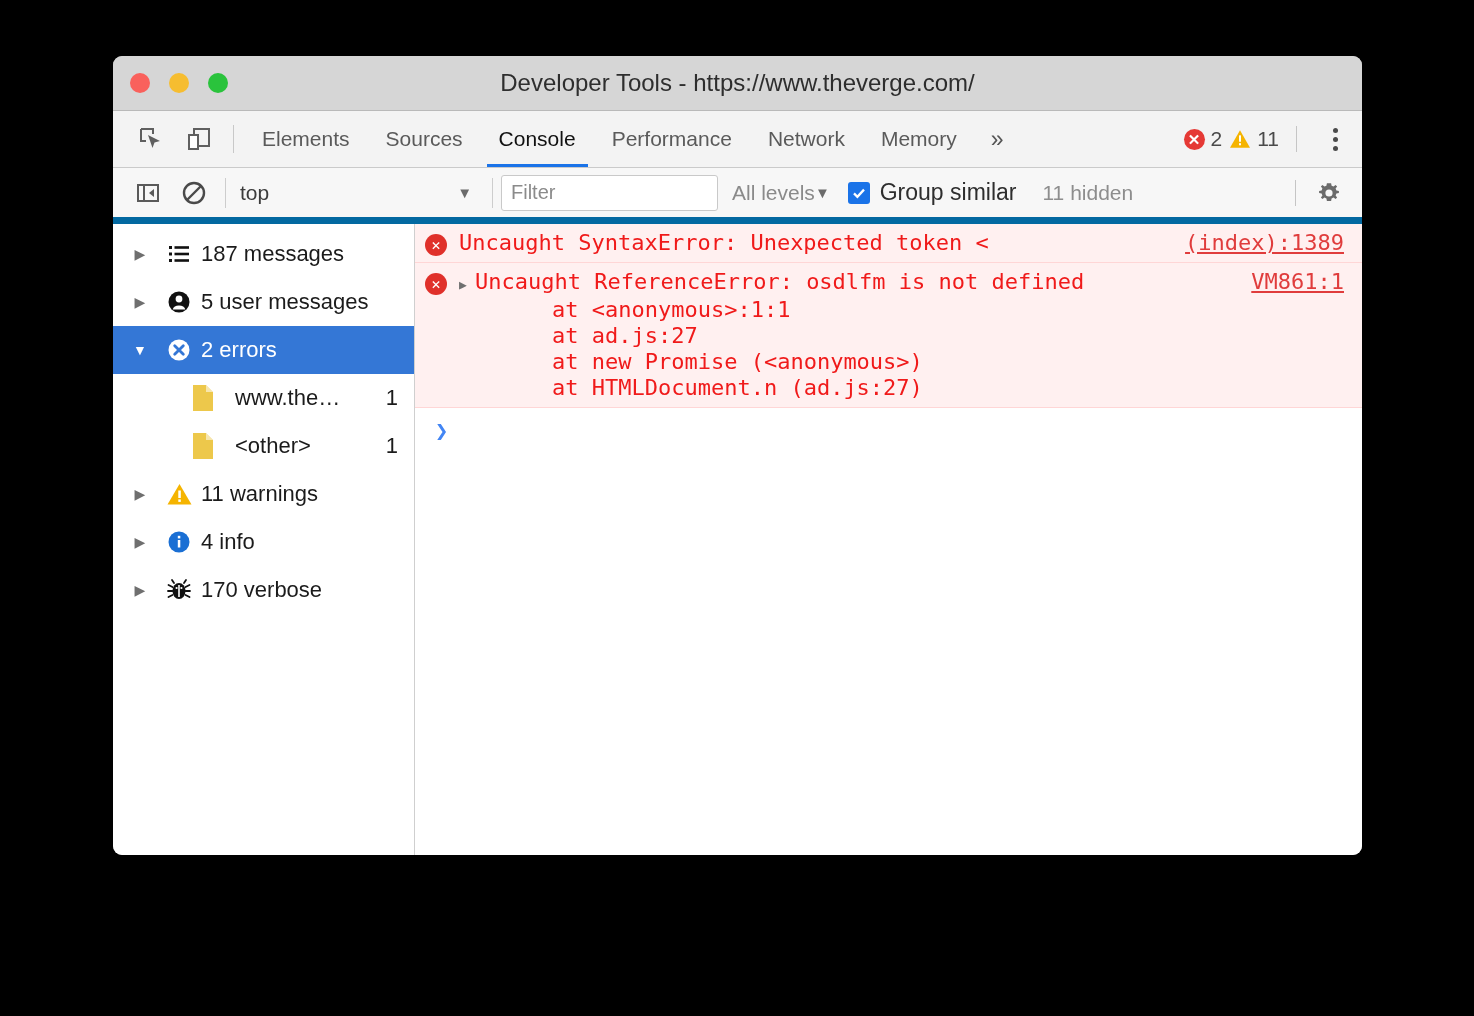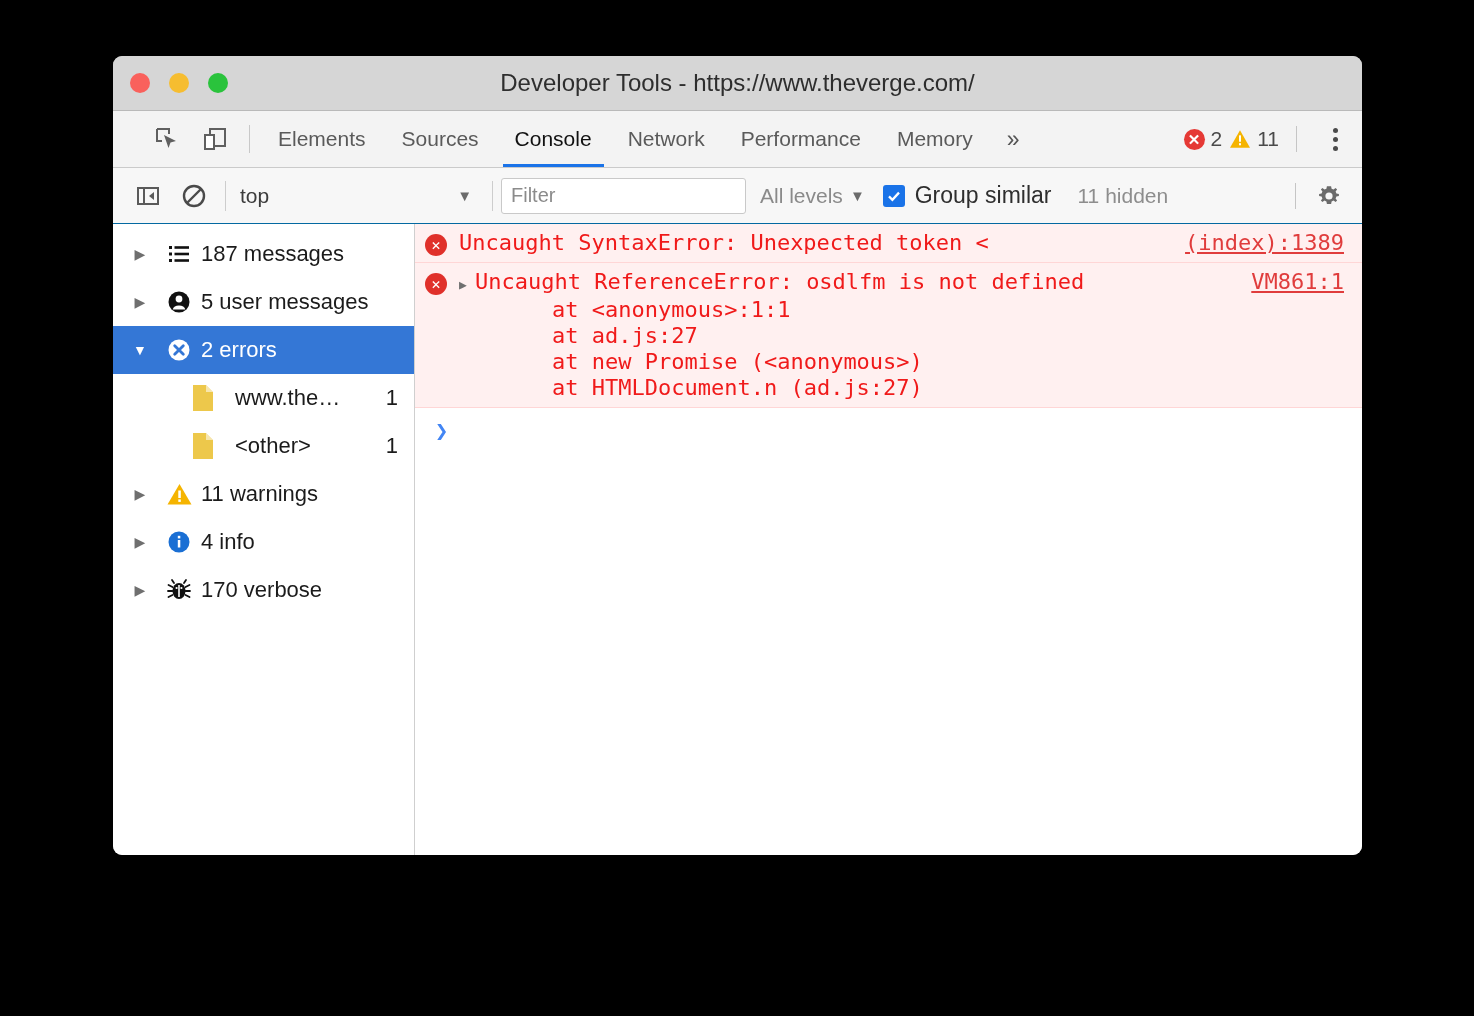--- a/index.html
+++ b/index.html
@@ -42,21 +42,21 @@
   }
 
   
   #tabbar {
     height: 57px;
     background: #f3f3f3;
     border-bottom: 1px solid #cacaca;
     display: flex;
     align-items: stretch;
     flex: 0 0 auto;
-    padding-left: 30px;
+    padding-left: 14px;
   }
   .tb-icon {
     width: 48px;
     display: flex; align-items: center; justify-content: center;
     cursor: pointer;
   }
   .tb-sep {
     width: 1px; background: #c8c8c8;
     margin: 14px 10px;
   }
@@ -95,44 +95,44 @@
     width: 42px; display: flex; flex-direction: column;
     align-items: center; justify-content: center; gap: 4px;
     cursor: pointer;
   }
   .kebab i { width: 5px; height: 5px; border-radius: 50%; background: #4a4a4a; display: block; }
 
   
   #filterbar {
     height: 56px;
     background: #f7f7f7;
-    border-bottom: 1px solid #0369a1;
+    border-bottom: 7px solid #0369a1;
     display: flex; align-items: center;
     flex: 0 0 auto;
     padding-left: 12px;
   }
   .fb-icon { width: 46px; display: flex; align-items: center; justify-content: center; cursor: pointer; }
   .fb-sep { width: 1px; height: 30px; background: #cdcdcd; margin: 0 8px; }
   .ctx-select {
     display: flex; align-items: center; justify-content: space-between;
     width: 250px; padding: 0 12px 0 6px;
     font-size: 21px; color: #3c3c3c; cursor: pointer;
   }
   .caret { font-size: 15px; color: #6b6b6b; }
   .filter-input {
-    width: 245px; height: 36px;
+    width: 217px; height: 36px;
     border: 1px solid #c9c9c9; border-radius: 3px;
     background: #ffffff;
     font-size: 20px; color: #333;
     padding: 1px 9px;
     font-family: "Liberation Sans", sans-serif;
   }
   .filter-input::placeholder { color: #8b8b8b; }
   .levels {
-    display: flex; align-items: center; gap: 7px;
+    display: flex; align-items: center; 
     font-size: 21px; color: #8a8a8a; cursor: pointer;
     margin-left: 14px;
   }
   .group-similar { display: flex; align-items: center; gap: 10px; margin-left: 18px; cursor: pointer; }
   .cbox {
     width: 22px; height: 22px; border-radius: 3px;
     background: #1a73e8;
     display: flex; align-items: center; justify-content: center;
   }
   .gs-label { font-size: 23px; color: #2e2e2e; }
@@ -266,24 +266,24 @@
       <div class="tab">
         <span>Elements</span>
       </div>
       <div class="tab">
         <span>Sources</span>
       </div>
       <div class="tab active">
         <span>Console</span>
       </div>
       <div class="tab">
+        <span>Performance</span>
+      </div>
+      <div class="tab">
         <span>Network</span>
-      </div>
-      <div class="tab">
-        <span>Performance</span>
       </div>
       <div class="tab">
         <span>Memory</span>
       </div>
       <div class="tab overflow">
         <span>»</span>
       </div>
     </div>
 
     <div class="spacer"></div>

